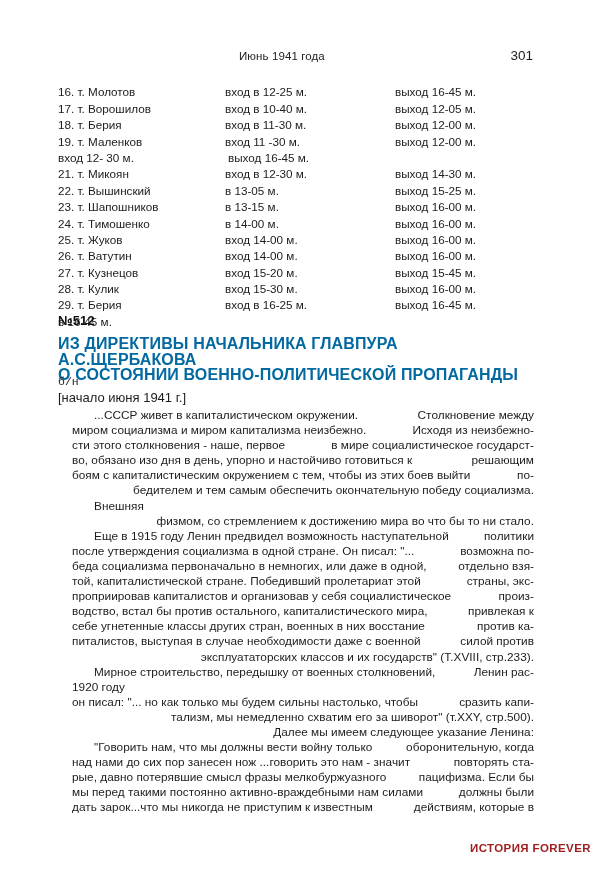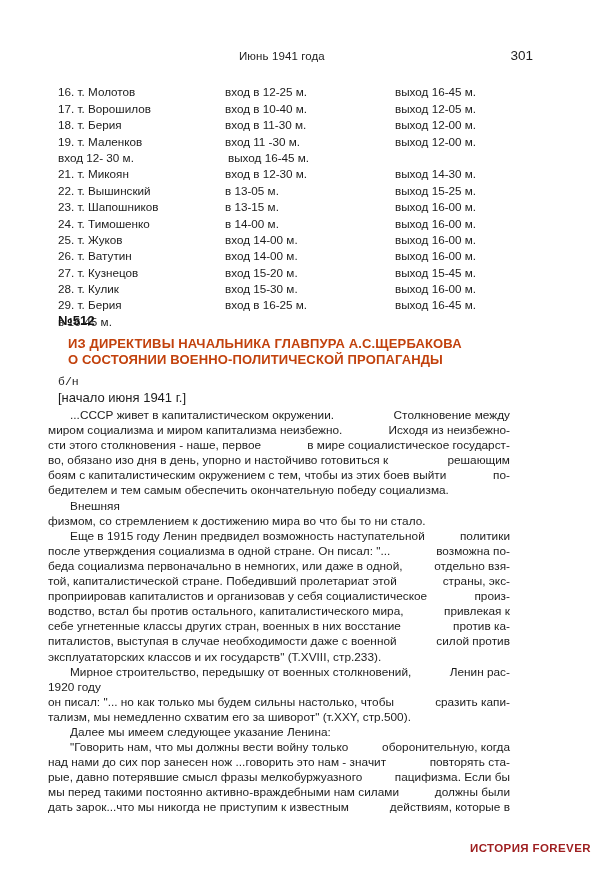--- a/index.html
+++ b/index.html
@@ -82,28 +82,28 @@
     position: absolute;
     left: 58px;
     top: 313px;
     font-size: 13px;
     font-weight: bold;
     letter-spacing: 0.2px;
     color: #121212;
   }
   .doc-title {
     position: absolute;
-    left: 68px;
+    left: 58px;
     top: 336px;
     width: 470px;
-    font-size: 13px;
+    font-size: 16px;
     font-weight: bold;
     line-height: 15.5px;
     letter-spacing: 0.15px;
-    color: #c2410c;
+    color: #0369a1;
   }
   .doc-title-line { display: block; }
 
   .doc-ref {
     position: absolute;
     left: 58px;
     top: 375px;
     font-size: 11.5px;
     color: #1c1c1c;
     font-family: Liberation Mono, monospace;
@@ -113,23 +113,24 @@
     left: 58px;
     top: 390px;
     font-size: 13px;
     color: #1c1c1c;
     text-align: right;
   }
 
   
   .body-text {
     position: absolute;
-    left: 48px;
+    left: 72px;
     top: 408px;
     width: 462px;
+    text-align: right;
   }
   .para {
     margin: 0;
     padding: 0;
   }
   .line {
     display: block;
     height: 15.1px;
     font-size: 11.8px;
     line-height: 15.1px;

